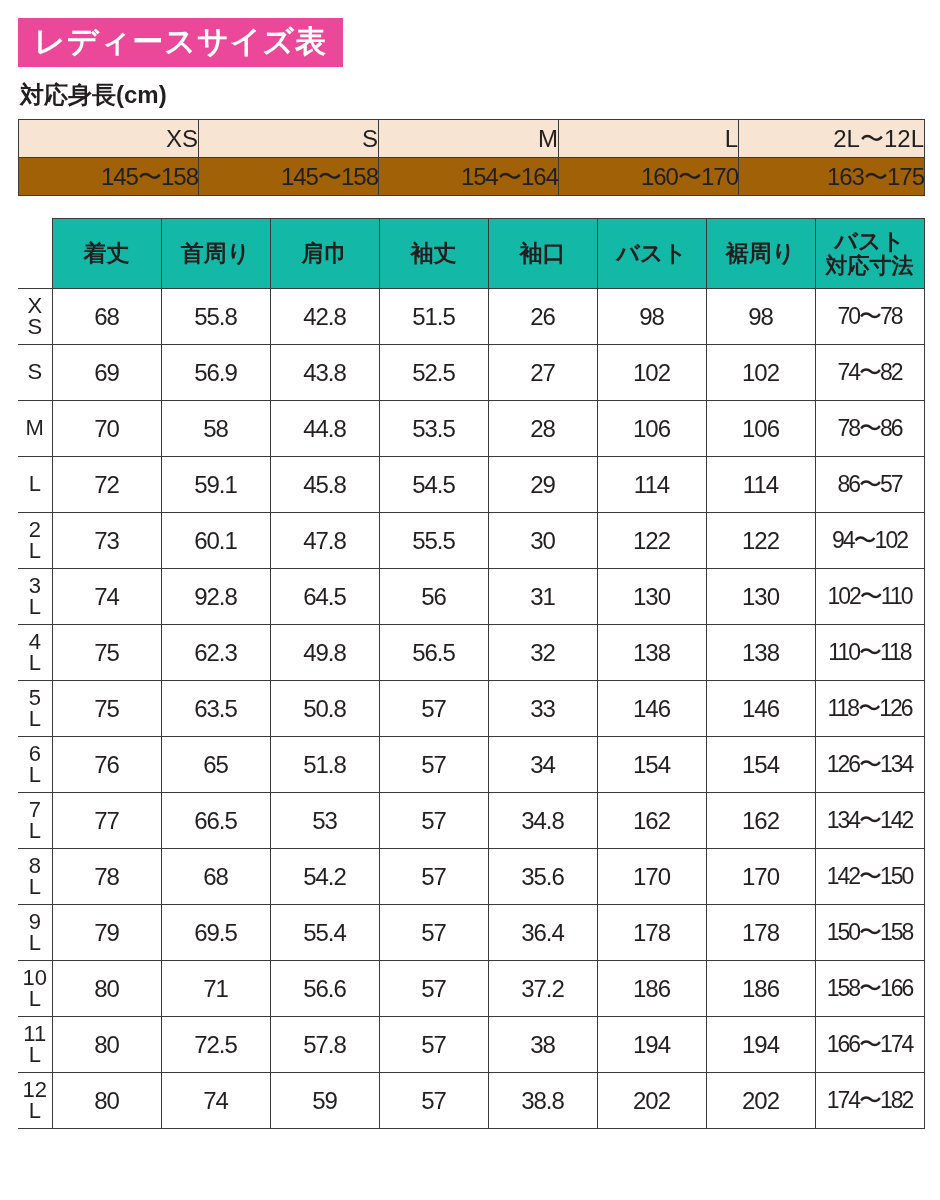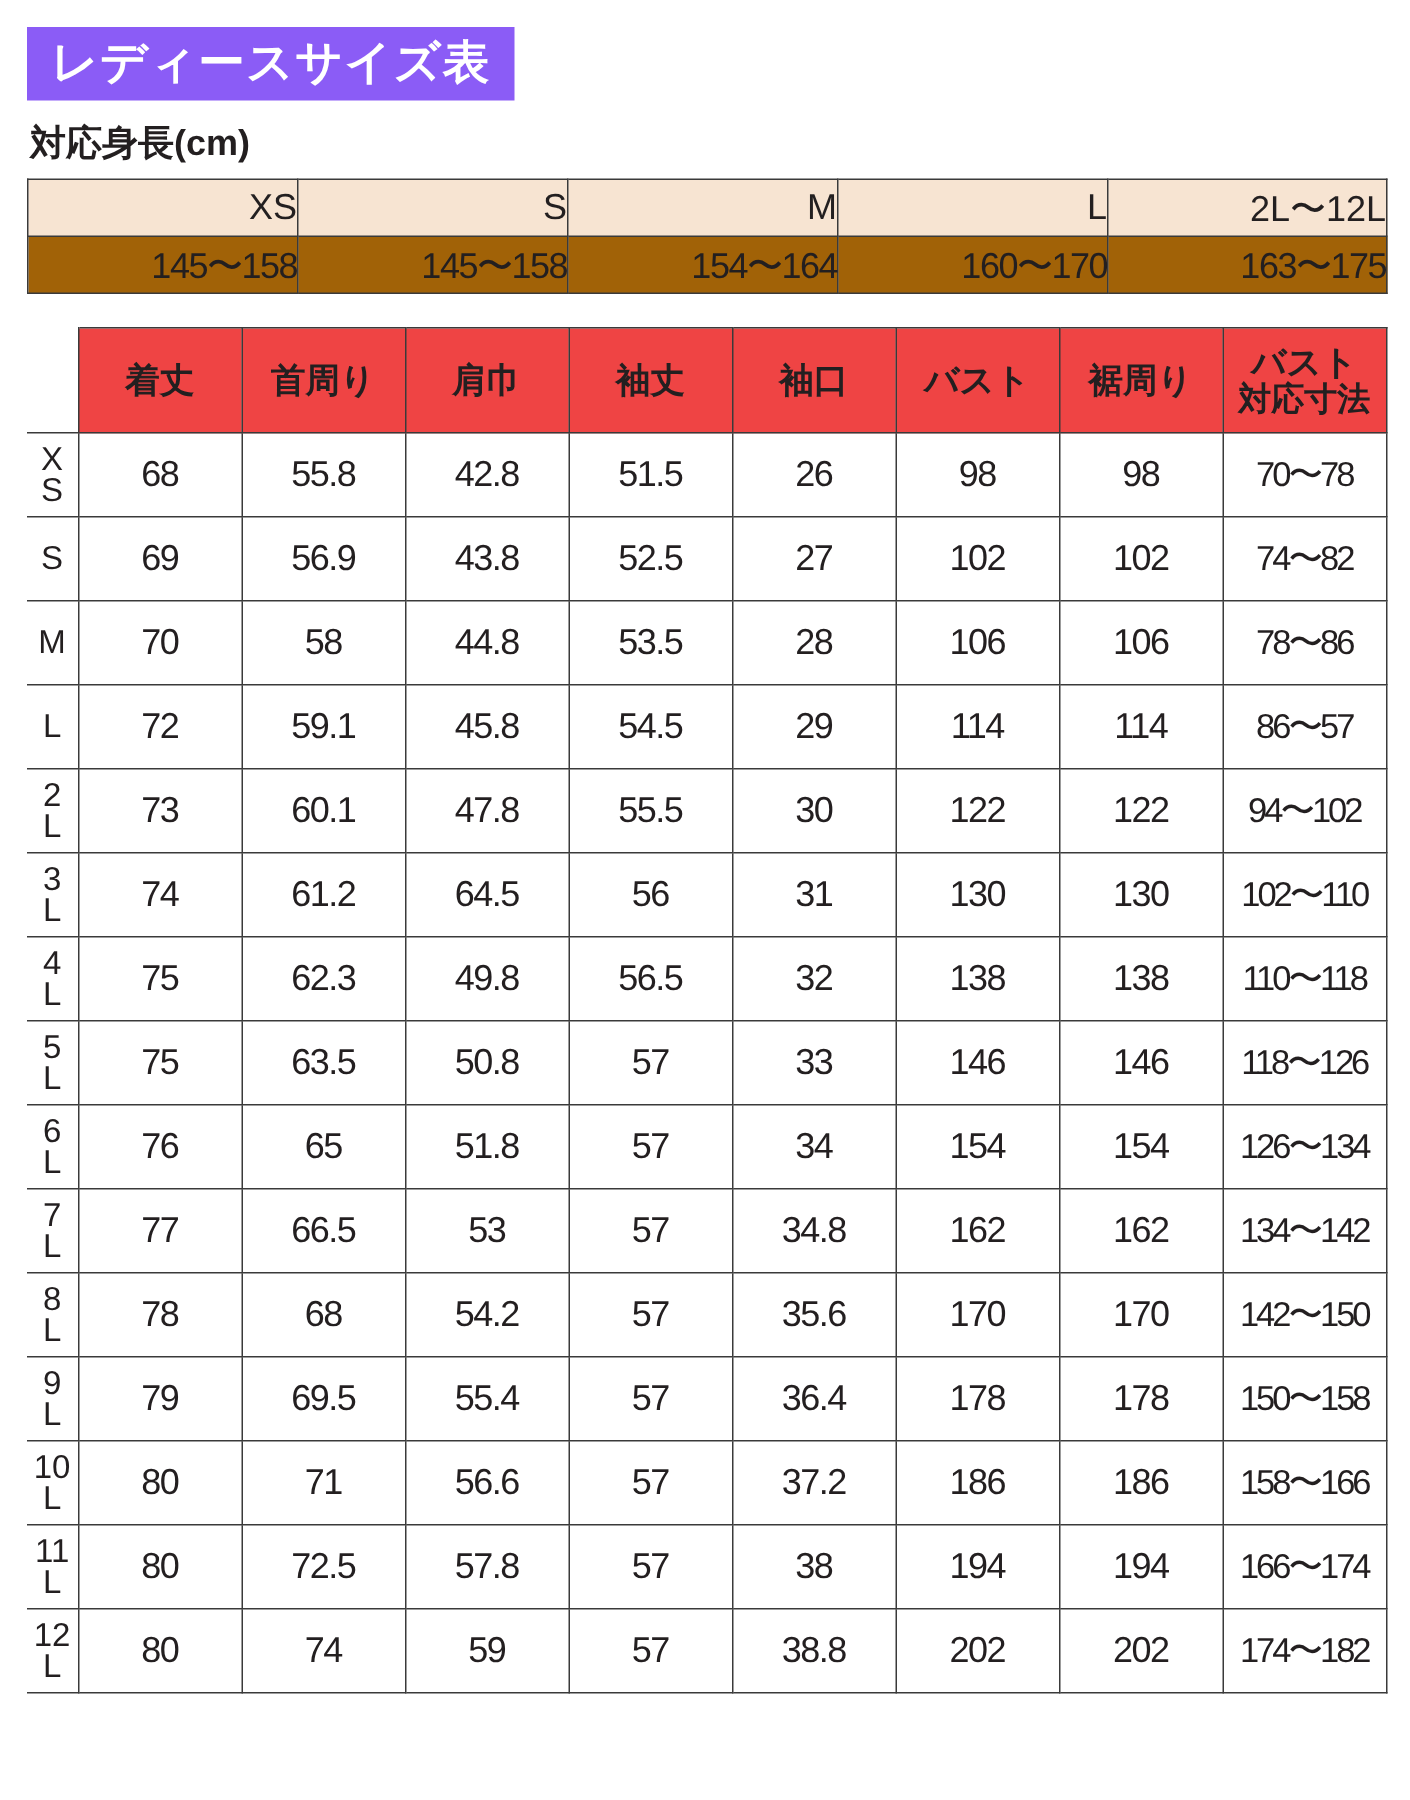--- a/index.html
+++ b/index.html
@@ -17,21 +17,21 @@
   .page {
     position: relative;
     width: 940px;
     height: 1200px;
     box-sizing: border-box;
     padding: 18px 14px 0 14px;
   }
   
   .title-banner {
     display: inline-block;
-    background: #8b5cf6;
+    background: #ec4899;
     color: #ffffff;
     font-size: 31px;
     font-weight: bold;
     letter-spacing: 1px;
     padding: 8px 16px 10px 16px;
     line-height: 1.0;
     margin: 0 0 12px 4px;
     text-align: center;
   }
   
@@ -76,21 +76,21 @@
   .size-table td {
     border: 1.5px solid #3a3a3a;
     text-align: center;
     font-size: 24px;
     font-weight: normal;
     padding: 0;
     height: 56px;
     box-sizing: border-box;
   }
   .size-table thead th {
-    background: #ef4444;
+    background: #14b8a6;
     font-weight: bold;
     font-size: 23px;
     height: 70px;
     line-height: 1.08;
   }
   .size-table thead th.corner {
     background: #ffffff;
     border-left: none;
     border-top: none;
   }
@@ -249,21 +249,21 @@
           <td>122</td>
           <td>122</td>
           <td class="bust-range">94〜102</td>
         </tr>
         <tr>
           <th class="rowlabel">
             <span>3</span>
             <span>L</span>
           </th>
           <td>74</td>
-          <td>61.2</td>
+          <td>92.8</td>
           <td>64.5</td>
           <td>56</td>
           <td>31</td>
           <td>130</td>
           <td>130</td>
           <td class="bust-range">102〜110</td>
         </tr>
         <tr>
           <th class="rowlabel">
             <span>4</span>

